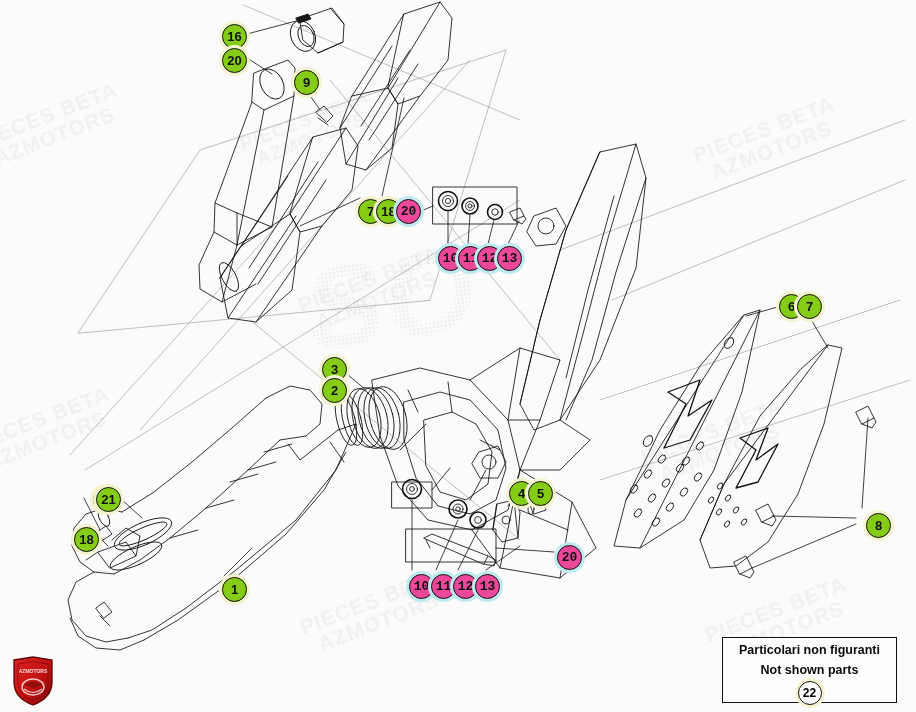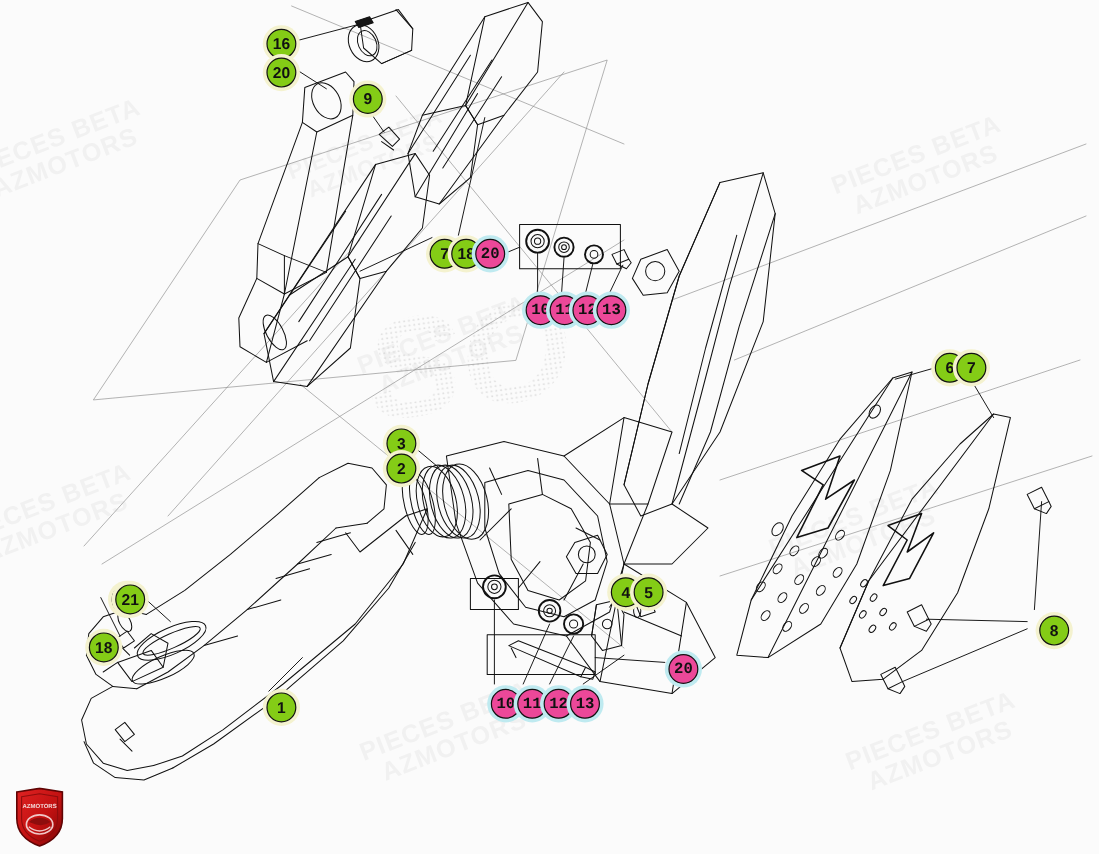--- a/index.html
+++ b/index.html
@@ -501,20 +501,27 @@
   <div class="balloon c" style="left:431px;top:574px;">
       <span>11</span>
     </div>
   <div class="balloon c" style="left:453px;top:574px;">
       <span>12</span>
     </div>
   <div class="balloon c" style="left:475px;top:574px;">
       <span>13</span>
     </div>
 
+  <div id="notshown">
+    <div class="t">Particolari non figuranti</div>
+    <div class="t t2">Not shown parts</div>
+    <div class="bal">
+        <span>22</span>
+      </div>
+  </div>
 
   <svg id="logo" viewBox="0 0 46 50">
     <defs>
       <linearGradient id="shieldg" x1="0" y1="0" x2="1" y2="1">
         <stop offset="0%" stop-color="#e02323"></stop>
         <stop offset="55%" stop-color="#c21111"></stop>
         <stop offset="100%" stop-color="#7d0606"></stop>
       </linearGradient>
     </defs>
     <path d="M4 4 L23 1 L42 4 L42 26 Q42 42 23 49 Q4 42 4 26 Z" fill="url(#shieldg)" stroke="#5f0404" stroke-width="1.3"></path>

